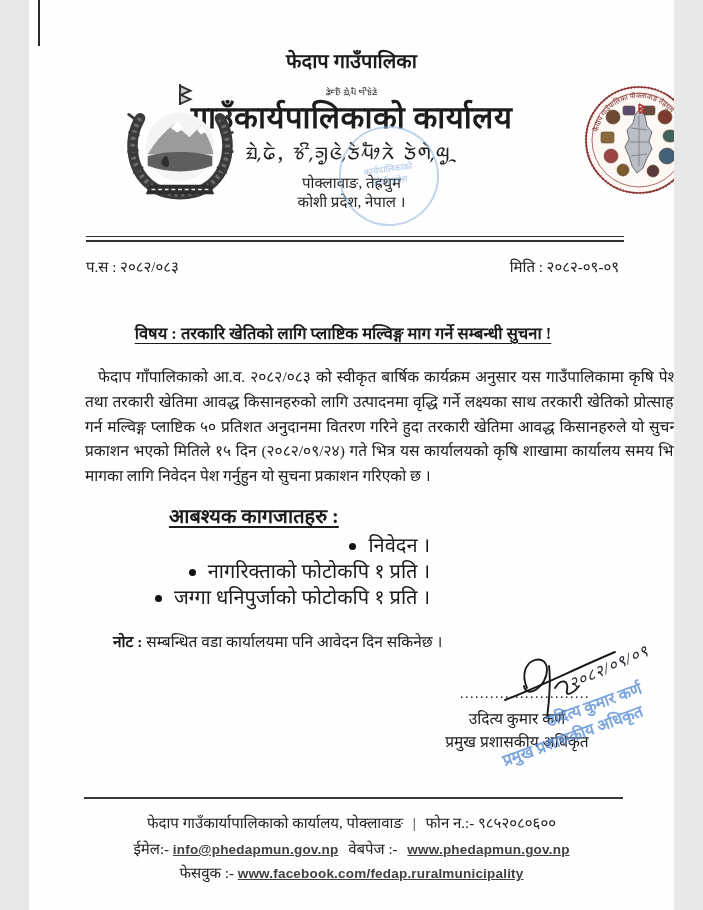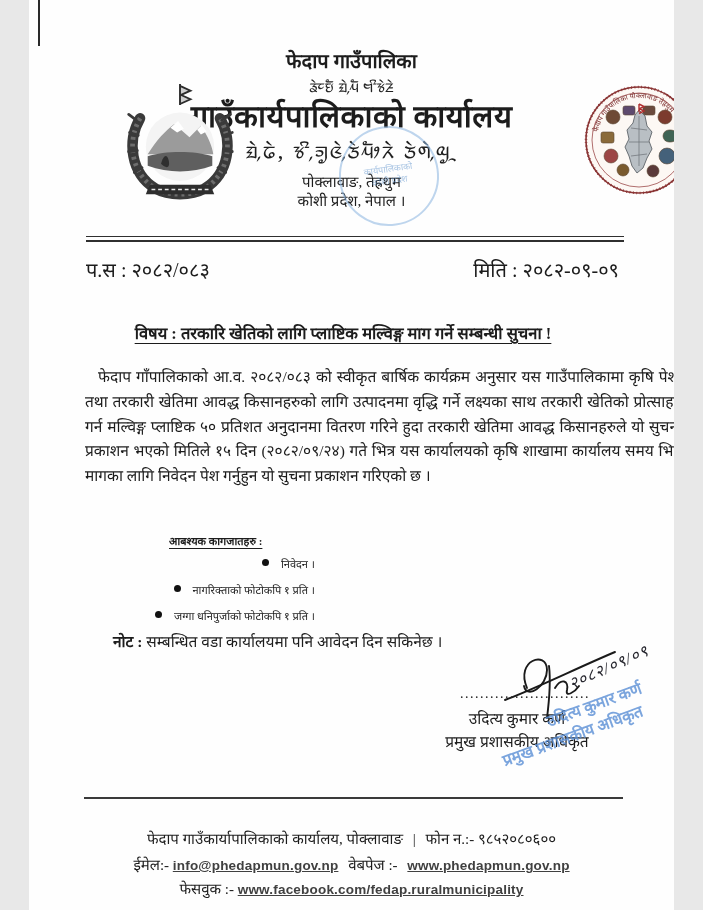--- a/index.html
+++ b/index.html
@@ -11,21 +11,21 @@
     font-family:"Liberation Serif","DejaVu Serif",serif;
     color:#1c1c1c;
     overflow:hidden;
   }
   
   .scan-edge{position:absolute;left:9px;top:0;width:2px;height:46px;background:#2a2a2a;}
 
   
   .hdr-text{position:absolute;left:0;right:0;top:50px;text-align:center;line-height:1.15;}
   .mun-name{font-size:20px;font-weight:bold;margin:0;}
-  .limbu-small{font-size:18px;margin-top:3px;color:#222;}
+  .limbu-small{font-size:11px;margin-top:12px;color:#222;}
   .office-name{font-size:31px;font-weight:bold;margin-top:2px;letter-spacing:.5px;}
   .limbu-big{font-size:24px;margin-top:3px;letter-spacing:2px;color:#1f1f1f;}
   .addr-line{font-size:15px;margin-top:9px;}
   .prov-line{font-size:15px;margin-top:2px;}
 
   .emblem{position:absolute;left:94px;top:80px;width:114px;height:124px;}
   .seal{position:absolute;left:554px;top:84px;width:112px;height:112px;}
 
   .faint-stamp{
     position:absolute;left:310px;top:126px;width:96px;height:96px;
@@ -37,37 +37,37 @@
   .faint-stamp .frag{display:block;}
 
   
   .double-rule{
     position:absolute;left:57px;right:50px;top:236px;height:3px;
     border-top:1.5px solid #2f2f2f;border-bottom:2.5px solid #2f2f2f;
   }
   .footer-rule{position:absolute;left:55px;right:51px;top:797px;height:0;border-top:2px solid #3a3a3a;}
 
   
-  .ref-row{position:absolute;left:57px;right:55px;top:256px;display:flex;justify-content:space-between;font-size:20px;text-align:right;}
+  .ref-row{position:absolute;left:57px;right:55px;top:256px;display:flex;justify-content:space-between;font-size:15px;text-align:right;}
 
   
   .subject{
     position:absolute;left:0;right:17px;top:321px;text-align:center;
     font-size:16.5px;font-weight:bold;
   }
   .subject span{text-decoration:underline;text-underline-offset:4px;}
 
   
   .body-par{
     position:absolute;left:56px;width:597px;top:365px;
     font-size:15.5px;line-height:24.8px;text-align:justify;text-indent:13px;
   }
 
   
-  .docs{position:absolute;left:140px;top:502px;font-size:11px;margin-top:31px;}
+  .docs{position:absolute;left:140px;top:502px;font-size:20px;}
   .docs-heading{font-weight:bold;text-decoration:underline;text-underline-offset:3px;margin-bottom:6px;}
   .doc-item{display:flex;align-items:baseline;margin:6px 0 6px -14px;line-height:20px;justify-content:flex-end;}
   .doc-bullet{width:7px;height:7px;border-radius:50%;background:#111;margin-right:12px;flex:none;position:relative;top:-2px;}
 
   
   .note{position:absolute;left:84px;top:630px;font-size:15.5px;}
   .note b{font-weight:bold;}
 
   
   .sig-svg{position:absolute;left:468px;top:648px;width:130px;height:72px;}
@@ -78,21 +78,21 @@
   .sig-dots{position:absolute;left:431px;top:686px;font-size:14px;letter-spacing:1.5px;color:#222;}
   .sig-name-block{position:absolute;left:388px;top:707px;width:200px;text-align:center;font-size:15.5px;line-height:23px;}
   .blue-stamp{
     position:absolute;left:478px;top:728px;width:230px;
     color:#5b8fd6;opacity:.8;font-size:16px;font-weight:bold;line-height:22px;
     transform:rotate(-20deg);transform-origin:left bottom;white-space:nowrap;
   }
   .blue-stamp .l1{margin-left:55px;}
 
   
-  .ftr{position:absolute;left:0;right:0;text-align:center;font-size:15px;margin-top:16px;}
+  .ftr{position:absolute;left:0;right:0;text-align:center;font-size:15px;}
   .ftr-1{top:812px;}
   .ftr-2{top:838px;}
   .ftr-3{top:862px;}
   .latin-link{
     font-family:"Liberation Sans","DejaVu Sans",sans-serif;
     font-weight:bold;font-size:13.5px;text-decoration:underline;color:#404040;
     letter-spacing:.2px;
   }
   .sep{padding:0 6px;}
 </style>

